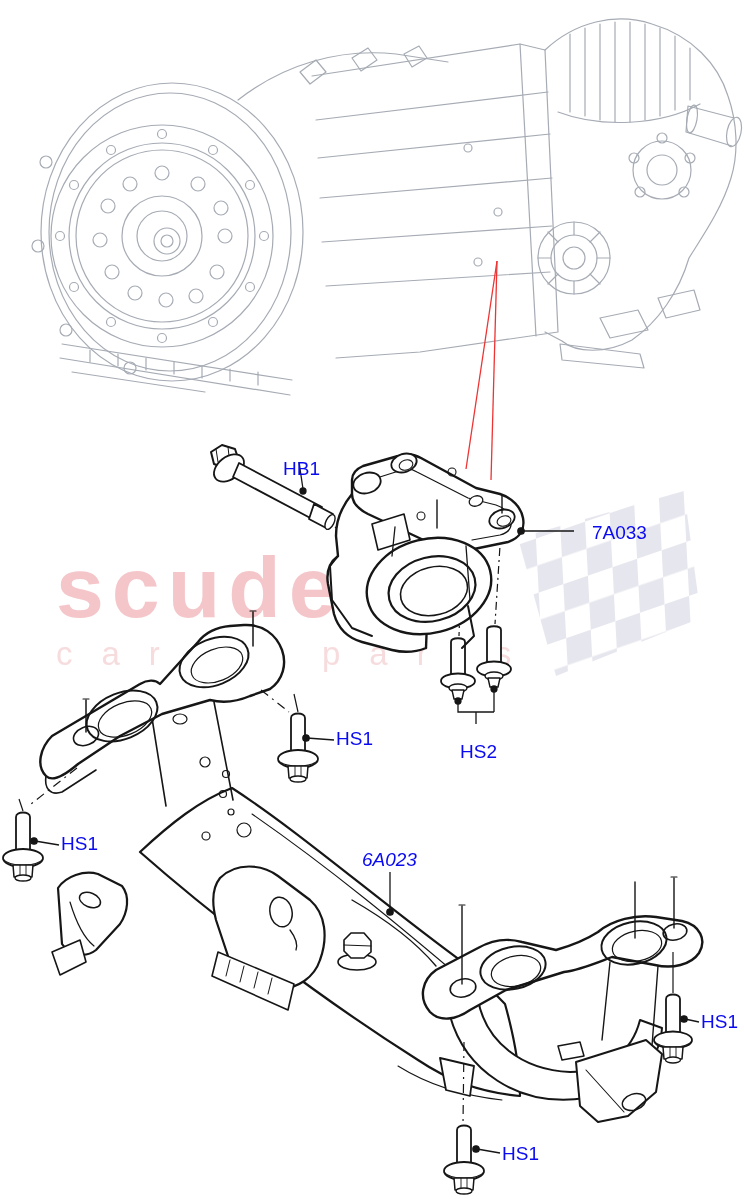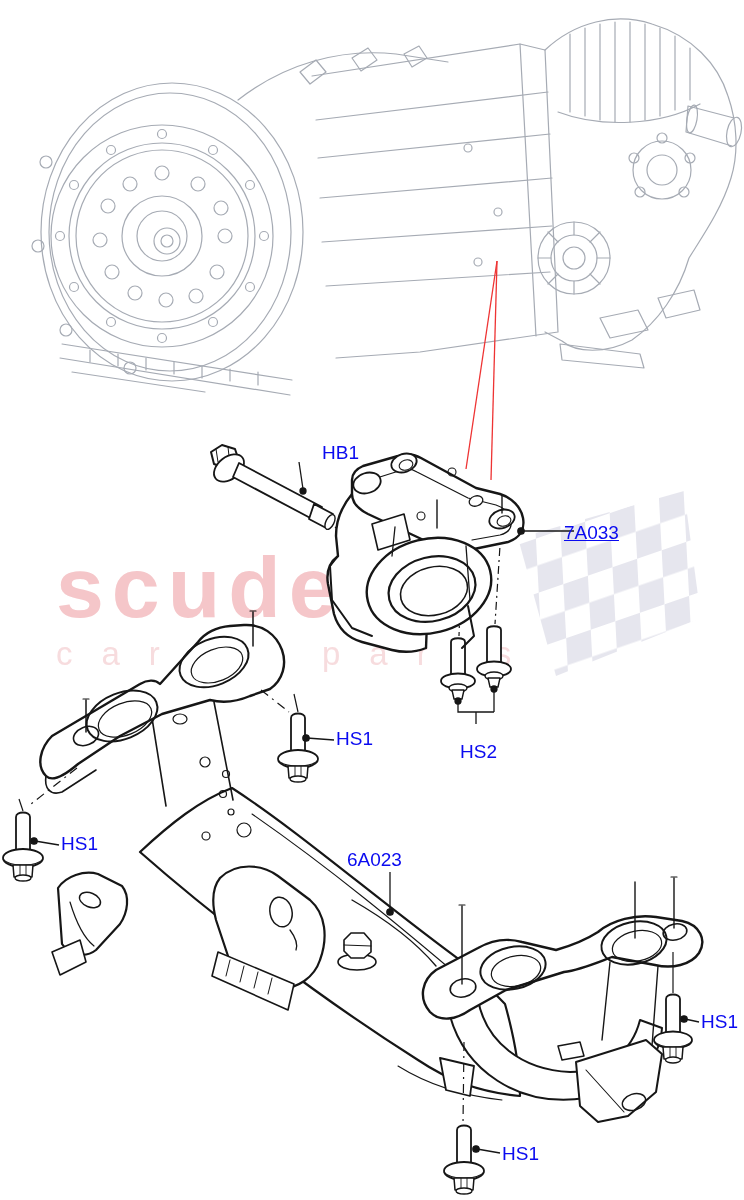--- a/index.html
+++ b/index.html
@@ -285,22 +285,22 @@
     <path fill="none" d="M477,1149 L500,1153"></path>
         <circle cx="476" cy="1149" r="3.2"></circle>
     <path fill="none" d="M390,872 L390,909"></path>
         <circle cx="390" cy="912" r="3.2"></circle>
     <path fill="none" d="M458,703 L458,712 L494,712 M494,692 L494,712 M476,712 L476,724"></path>
     <circle cx="458" cy="701" r="3"></circle>
         <circle cx="494" cy="689" r="3"></circle>
   </g>
 </svg>
 
-<div class="lbl" style="left:283px;top:443px;margin-left:39px;">HB1</div>
-<div class="lbl" style="left:564px;top:523px;text-decoration:underline;">7A033</div>
+<div class="lbl" style="left:283px;top:459px;">HB1</div>
+<div class="lbl" style="left:592px;top:523px;">7A033</div>
 <div class="lbl" style="left:460px;top:742px;">HS2</div>
 <div class="lbl" style="left:336px;top:729px;">HS1</div>
 <div class="lbl" style="left:61px;top:834px;">HS1</div>
-<div class="lbl" style="left:347px;top:850px;">6A023</div>
+<div class="lbl" style="left:362px;top:850px;font-style:italic;">6A023</div>
 <div class="lbl" style="left:701px;top:1012px;">HS1</div>
 <div class="lbl" style="left:502px;top:1144px;">HS1</div>
 
 </div>
 
 </body></html>

